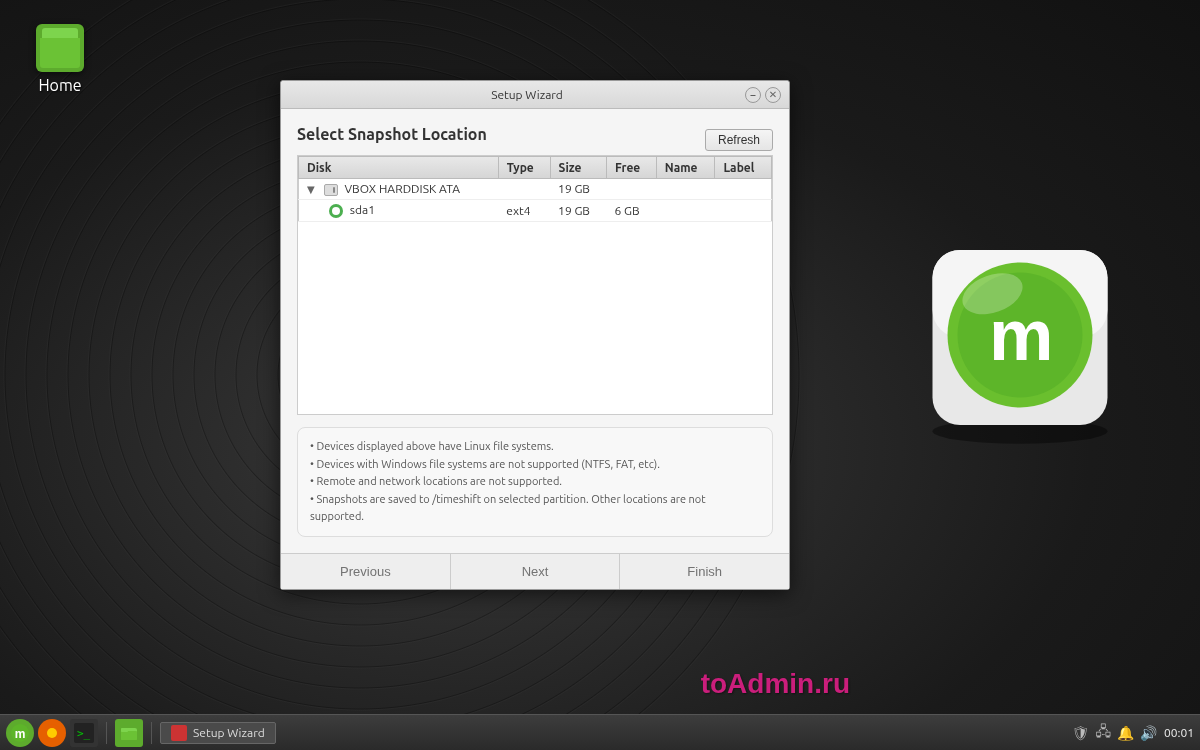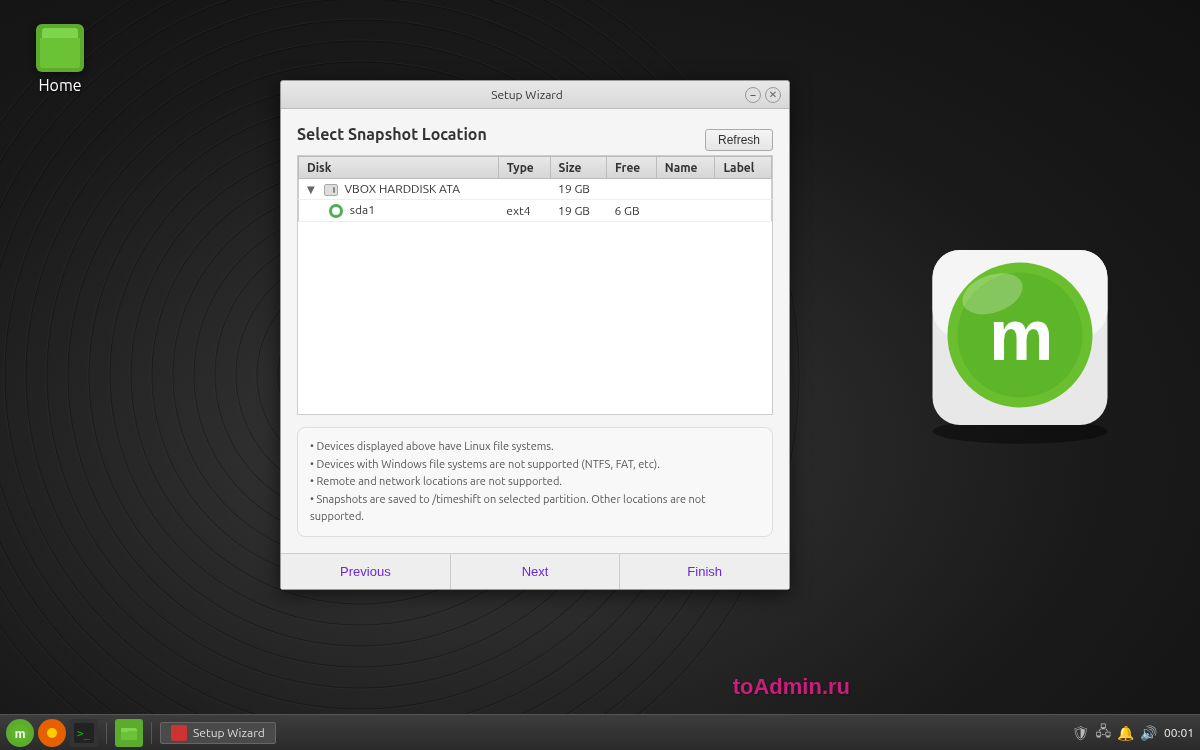--- a/index.html
+++ b/index.html
@@ -286,21 +286,21 @@
     }
 
     .dialog-btn {
       flex: 1;
       padding: 10px;
       background: transparent;
       border: none;
       border-right: 1px solid #ccc;
       cursor: pointer;
       font-size: 13px;
-      color: #6d28d9;
+      color: #737373;
     }
 
     .dialog-btn:last-child {
       border-right: none;
     }
 
     
     .taskbar {
       position: absolute;
       bottom: 0;
@@ -384,21 +384,21 @@
       font-size: 14px;
       cursor: pointer;
     }
 
     
     .watermark {
       position: absolute;
       bottom: 50px;
       right: 350px;
       color: #e91e8c;
-      font-size: 22px;
+      font-size: 28px;
       font-weight: bold;
       font-family: Arial, sans-serif;
       opacity: 0.85;
       text-shadow: 1px 1px 2px rgba(0,0,0,0.5);
     }
 
     
     .mint-3d {
       position: absolute;
       right: 55px;

